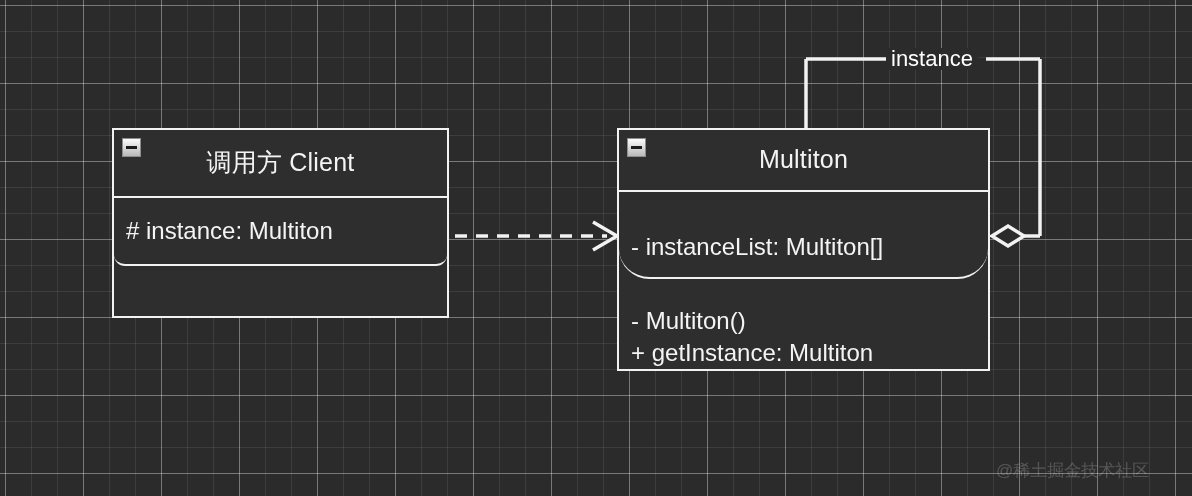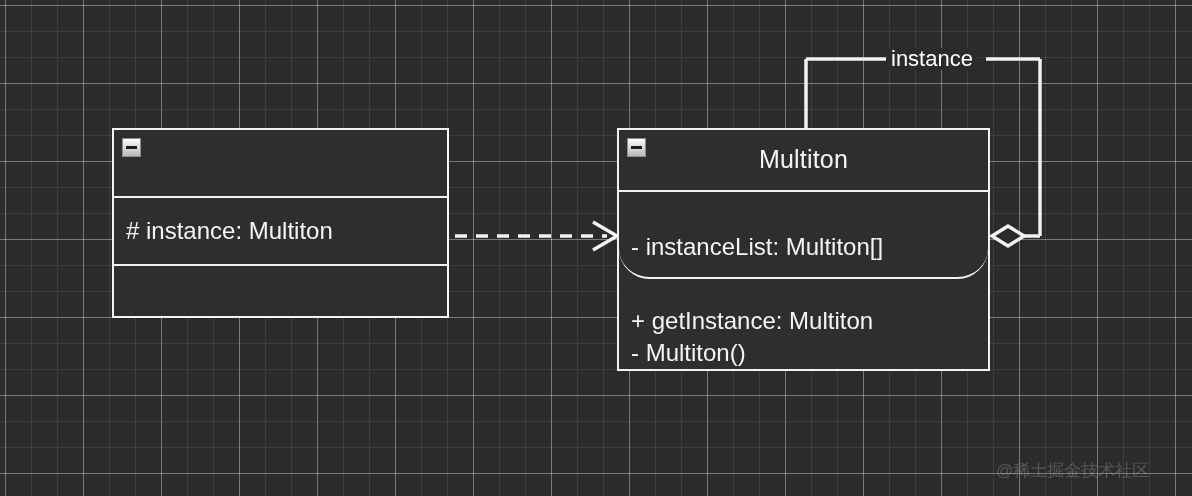--- a/index.html
+++ b/index.html
@@ -151,43 +151,44 @@
   </svg>
 
   <div class="assoc-label" style="left:886px; top:48px;">instance</div>
 
   <div class="uml-class" style="left:112px; top:128px; width:337px; height:190px;">
 
     <div class="uml-header" style="height:68px;">
       <span class="collapse-icon">
         <span class="bar"></span>
       </span>
+      <span class="uml-title">调用方 Client</span>
     </div>
 
-    <div class="uml-compartment bordered" style="height:68px;">
+    <div class="uml-compartment bordered" style="height:68px;border-radius:11px;">
       <div class="uml-member"># instance: Multiton</div>
     </div>
 
     <div class="uml-compartment" style="flex:1;"></div>
   </div>
 
   <div class="uml-class" style="left:617px; top:128px; width:373px; height:243px;gap:26px;">
 
     <div class="uml-header" style="height:70px;">
       <span class="collapse-icon">
         <span class="bar"></span>
       </span>
       <span class="uml-title">Multiton</span>
     </div>
 
     <div class="uml-compartment bordered" style="height:69px;border-radius:32px;">
       <div class="uml-member">- instanceList: Multiton[]</div>
     </div>
 
     <div class="uml-compartment" style="flex:1;">
+      <div class="uml-member">- Multiton()</div>
       <div class="uml-member">+ getInstance: Multiton</div>
-      <div class="uml-member">- Multiton()</div>
     </div>
   </div>
 
   <div class="watermark" style="left:988px; top:462px;margin-left:8px;">@稀土掘金技术社区</div>
 
 </div>
 
 </body></html>

